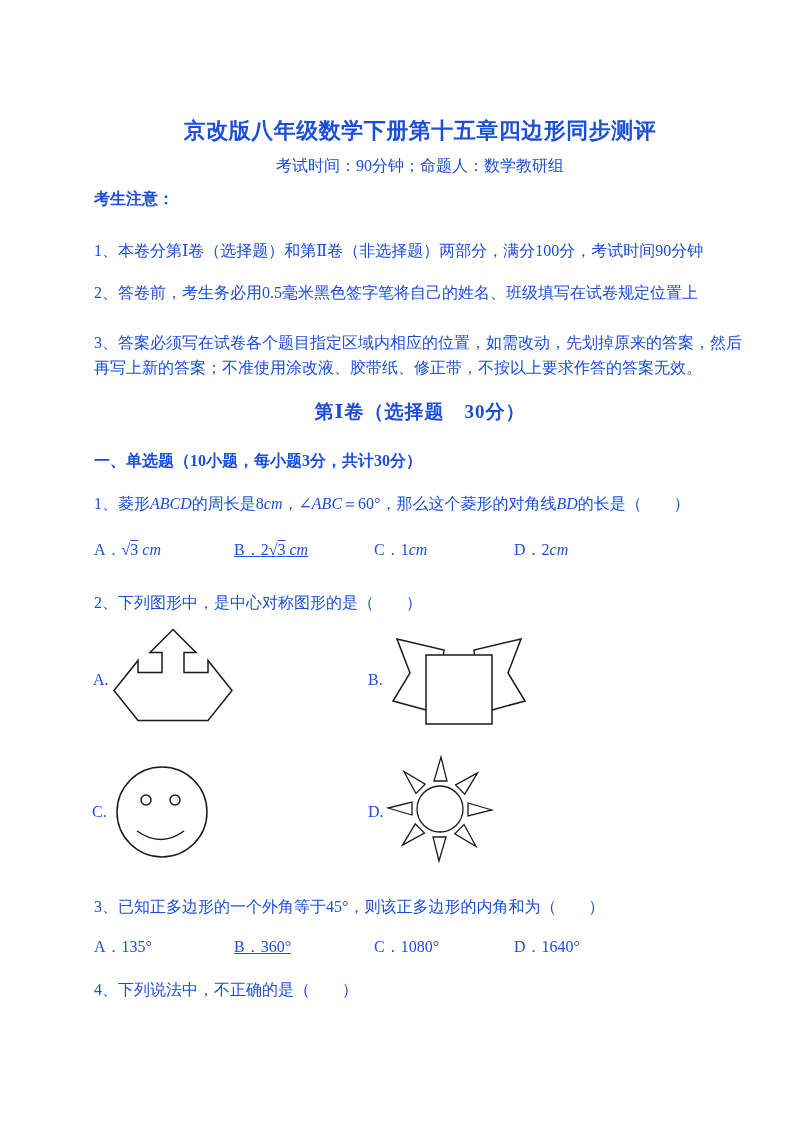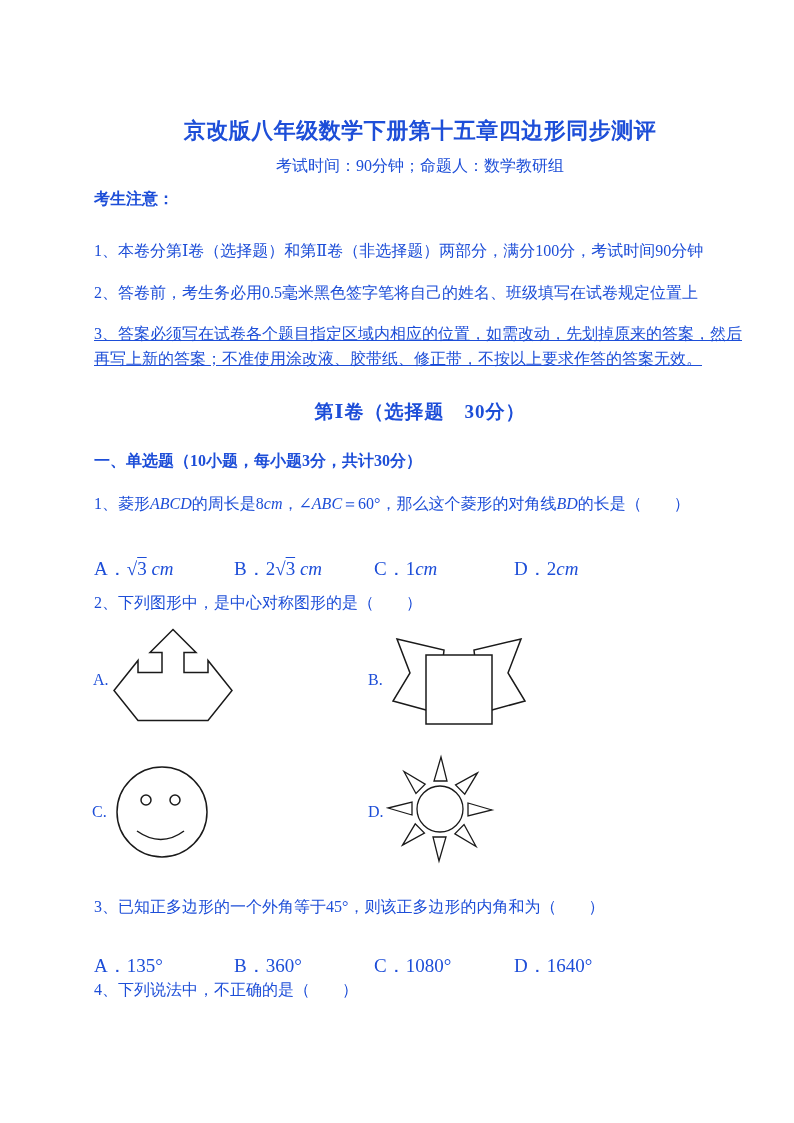--- a/index.html
+++ b/index.html
@@ -14,43 +14,43 @@
   .abs{position:absolute;}
   .col{left:94px;width:652px;}
   .center{text-align:center;}
   .b{font-weight:bold;}
   .t16{font-size:16px;line-height:25px;}
   .title{font-size:22px;font-weight:bold;letter-spacing:0.5px;}
   .sec{font-size:19px;font-weight:bold;letter-spacing:1px;}
   .it{font-style:italic;font-family:"Liberation Serif",serif;}
   .radicand{text-decoration:overline;}
   .choicerow{height:24px;}
-  .choice{position:absolute;top:16px;font-size:19px;white-space:nowrap;}
+  .choice{position:absolute;top:0;font-size:16px;white-space:nowrap;}
   .c0{left:0;}
-  .c1{left:140px;}
+  .c1{left:140px;text-decoration:underline;}
   .c2{left:280px;}
   .c3{left:420px;}
   .figlabel{font-size:16px;}
   .fig-shape{fill:#ffffff;stroke:#1a1a1a;stroke-width:1.5;stroke-linejoin:miter;}
   .fig-stroke{fill:none;stroke:#1a1a1a;stroke-width:1.5;}
 </style>
 </head>
 <body>
 
 <div class="page">
 
   <div class="abs col center title" style="top:116px;">京改版八年级数学下册第十五章四边形同步测评</div>
 
   <div class="abs col center" style="top:156px;font-size:16px;">考试时间：90分钟；命题人：数学教研组</div>
 
   <div class="abs col t16 b" style="top:186px;">考生注意：</div>
 
   <div class="abs col t16" style="top:238px;">1、本卷分第Ⅰ卷（选择题）和第Ⅱ卷（非选择题）两部分，满分100分，考试时间90分钟</div>
   <div class="abs col t16" style="top:280px;">2、答卷前，考生务必用0.5毫米黑色签字笔将自己的姓名、班级填写在试卷规定位置上</div>
-  <div class="abs col t16" style="top:321px;text-decoration:underline;">3、答案必须写在试卷各个题目指定区域内相应的位置，如需改动，先划掉原来的答案，然后再写上新的答案；不准使用涂改液、胶带纸、修正带，不按以上要求作答的答案无效。</div>
+  <div class="abs col t16" style="top:330px;">3、答案必须写在试卷各个题目指定区域内相应的位置，如需改动，先划掉原来的答案，然后再写上新的答案；不准使用涂改液、胶带纸、修正带，不按以上要求作答的答案无效。</div>
 
   <div class="abs col center sec" style="top:399px;">第Ⅰ卷（选择题　30分）</div>
 
   <div class="abs col t16 b" style="top:448px;">一、单选题（10小题，每小题3分，共计30分）</div>
 
   <div class="abs col t16" style="top:491px;">
     <span>1、菱形</span><i class="it">ABCD</i><span>的周长是8</span><i class="it">cm</i><span>，∠</span><i class="it">ABC</i><span>＝60°，那么这个菱形的对角线</span><i class="it">BD</i><span>的长是（　　）</span>
   </div>
 
   <div class="abs col choicerow" style="top:540px;">

